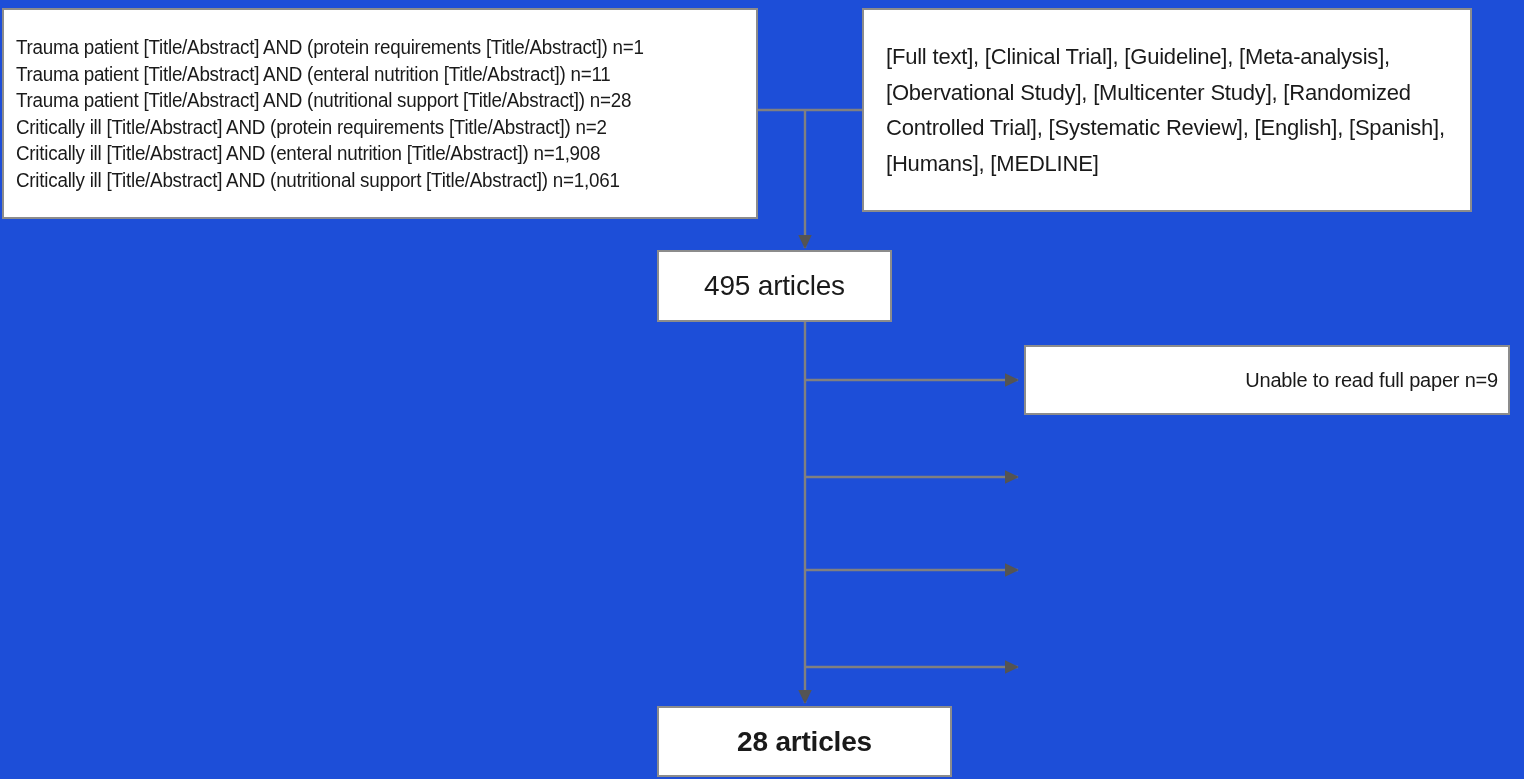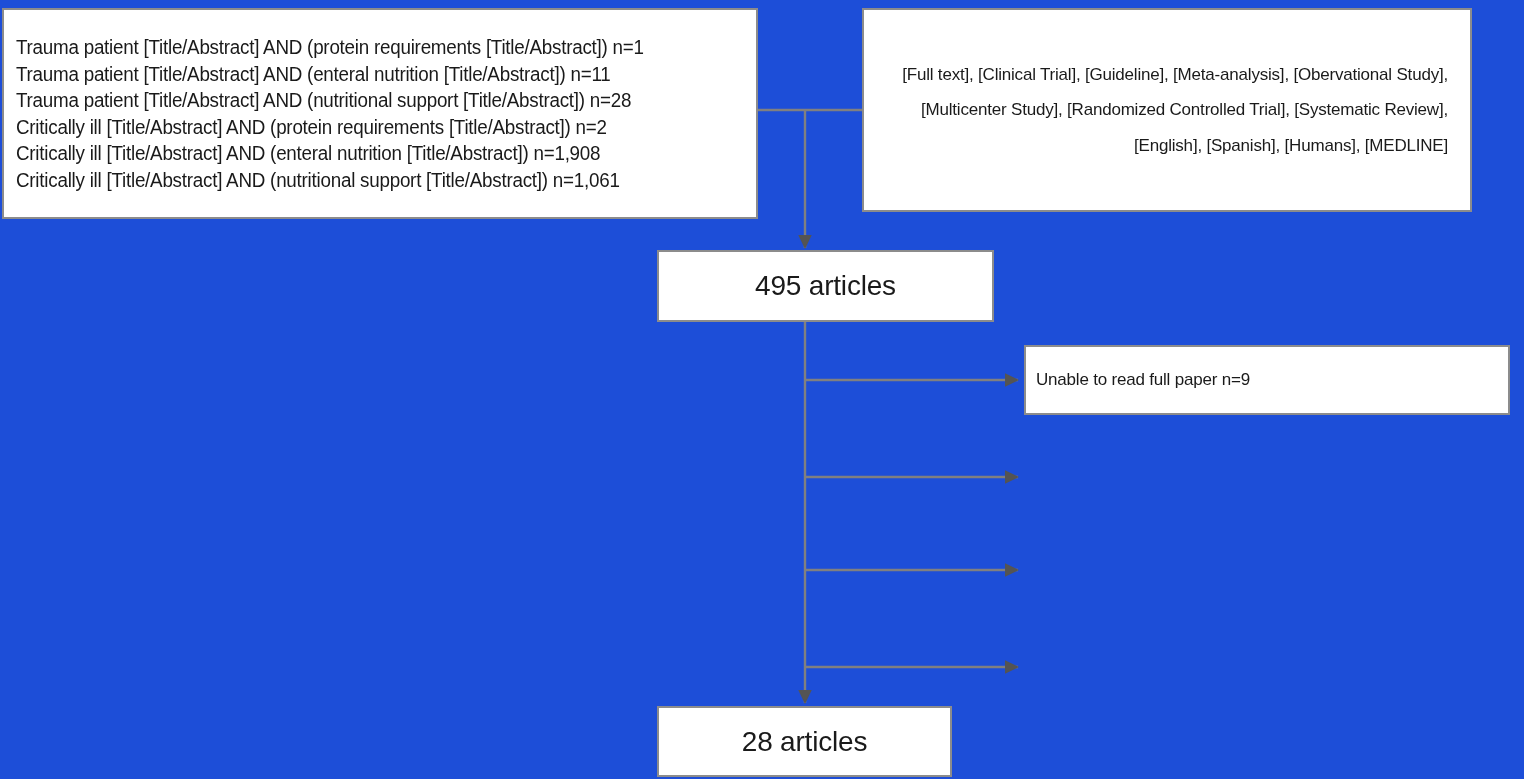--- a/index.html
+++ b/index.html
@@ -64,59 +64,60 @@
   #filters-box {
     left: 862px;
     top: 8px;
     width: 610px;
     height: 204px;
   }
   #filters-box .node-inner {
     padding: 0 22px;
   }
   #filters-text {
-    font-size: 17px;
+    font-size: 22px;
     line-height: 35.5px;
-    text-align: right;
+    text-align: left;
     letter-spacing: -0.2px;
   }
 
   
   #articles-initial-box {
     left: 657px;
     top: 250px;
-    width: 337px;
+    width: 235px;
     height: 72px;
   }
   
   #articles-final-box {
     left: 657px;
     top: 706px;
     width: 295px;
     height: 71px;
+    font-weight: bold;
   }
   .count-label {
     font-size: 28px;
     text-align: center;
     letter-spacing: -0.2px;
   }
 
   
   .exclusion-box {
     left: 1024px;
     width: 486px;
     height: 70px;
   }
   #exclusion-box-0 { top: 345px; }
   #exclusion-box-1 { top: 442px; }
   #exclusion-box-2 { top: 535px; }
   #exclusion-box-3 { top: 632px; }
   .exclusion-label {
-    font-size: 17px;
-    text-align: left;
+    font-size: 20px;
+    text-align: right;
     letter-spacing: -0.2px;
   }
 </style>
 </head>
 <body>
 
 <div id="flow-root">
 
   <svg class="flow-svg" viewBox="0 0 1524 779">
     <defs>

